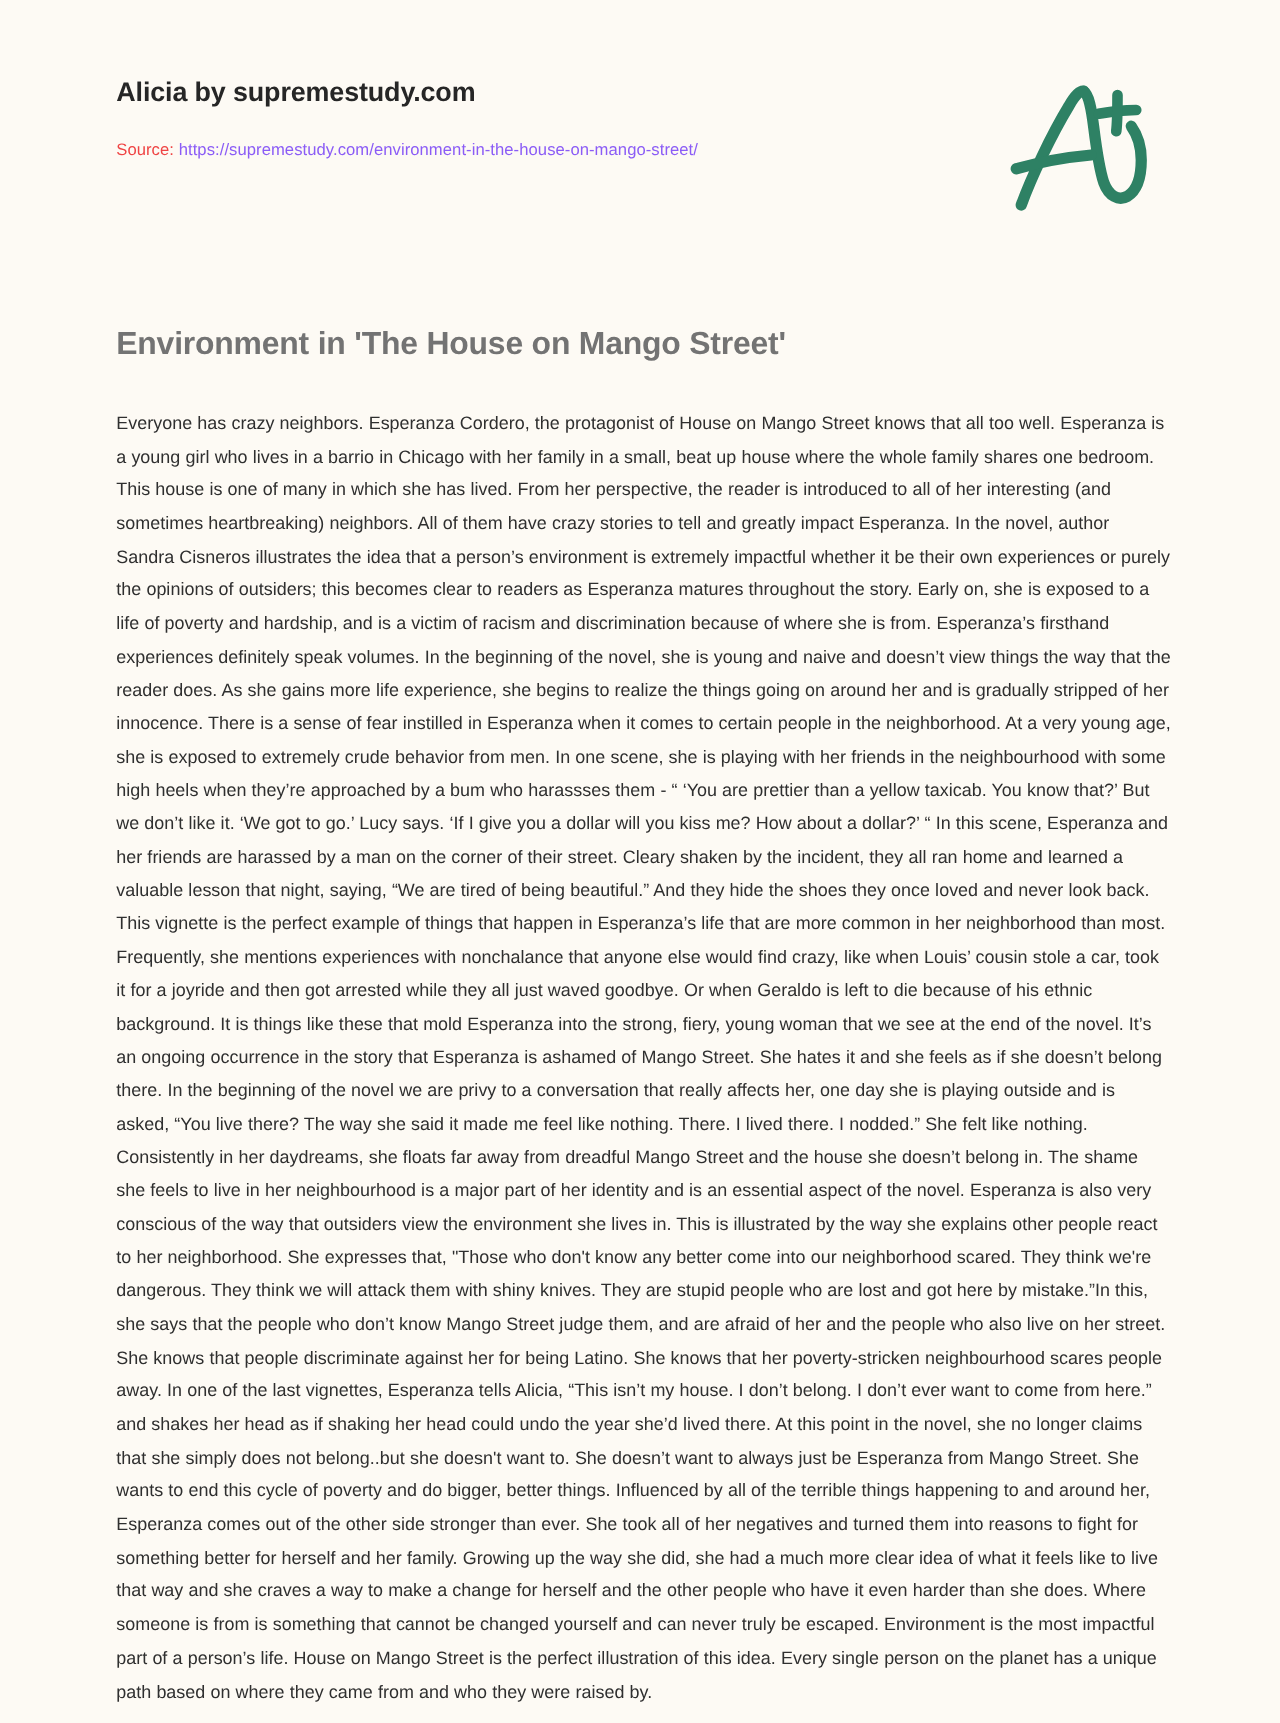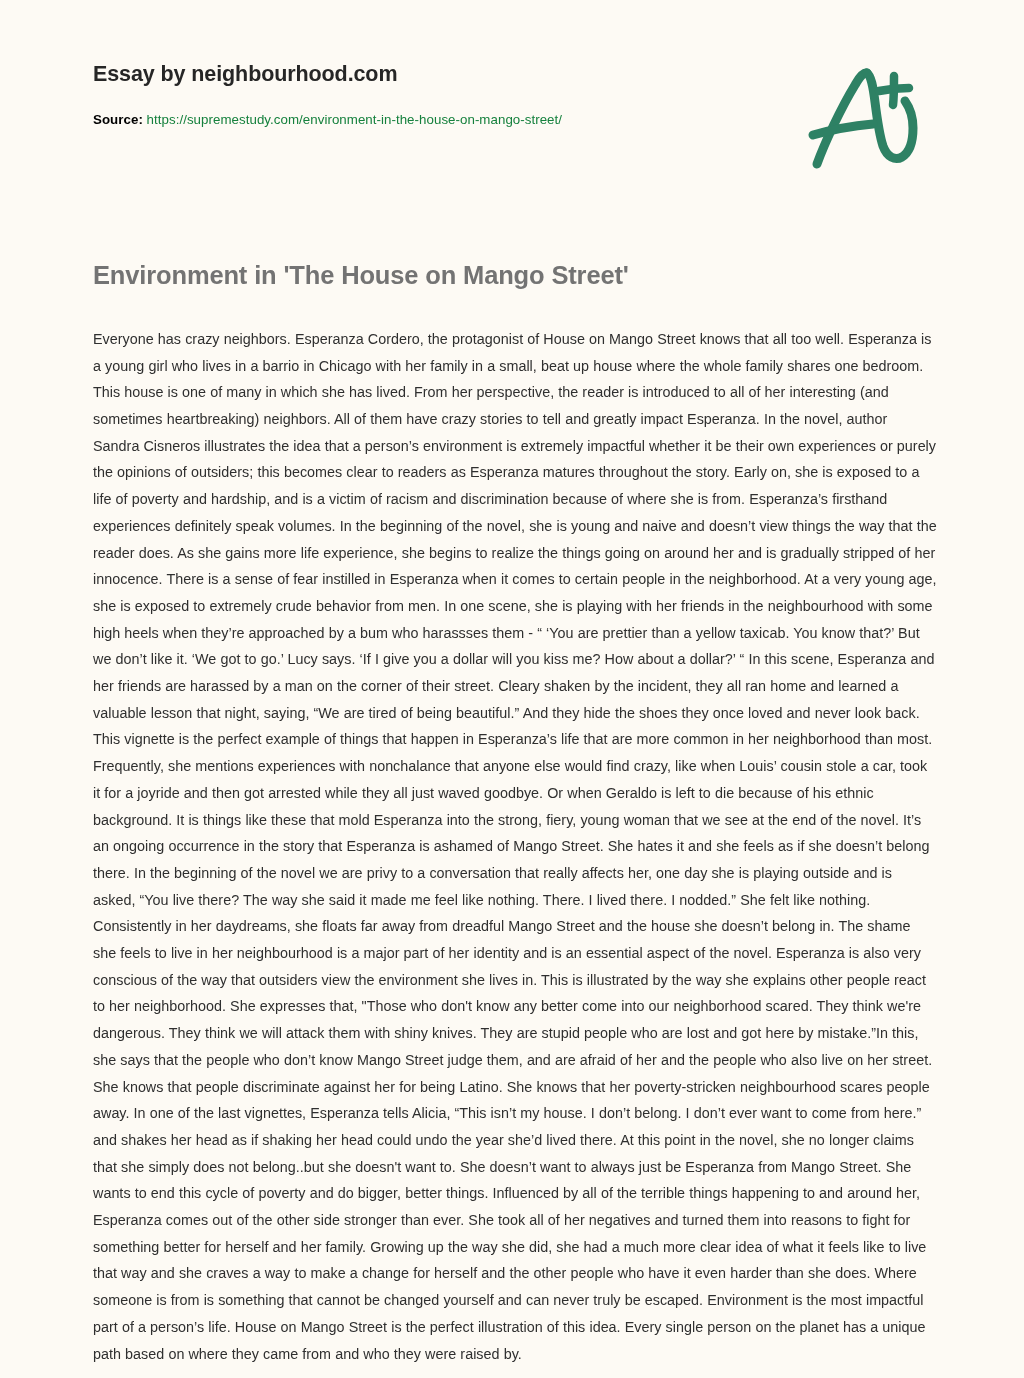--- a/index.html
+++ b/index.html
@@ -47,26 +47,25 @@
 
   .source-line {
     margin-top: 24px;
     font-size: 13.3px;
     color: #8a8a8a;
     letter-spacing: 0.05px;
     white-space: nowrap;
   }
 
   .source-label {
-    color: #000000;
-    font-weight: bold;
+    color: #ef4444;
   }
 
   .source-url {
-    color: #15803d;
+    color: #8b5cf6;
     text-decoration: none;
   }
 
   
   .logo-wrap {
     margin-top: -4px;
     margin-right: 4px;
     width: 132px;
     height: 120px;
     display: flex;
@@ -104,21 +103,21 @@
   }
 </style>
 </head>
 <body>
 
 <div class="page">
 
   <div class="header">
 
     <div class="header-left">
-      <div class="essay-by">Essay by neighbourhood.com</div>
+      <div class="essay-by">Alicia by supremestudy.com</div>
 
       <div class="source-line">
         <span class="source-label">Source:</span>
         <a class="source-url" href="#">https://supremestudy.com/environment-in-the-house-on-mango-street/</a>
       </div>
     </div>
 
     <div class="logo-wrap">
       <svg width="126" height="116" viewBox="0 0 126 116" aria-hidden="true">
         <g fill="none" stroke="#2e8164" stroke-linecap="round" stroke-linejoin="round">

